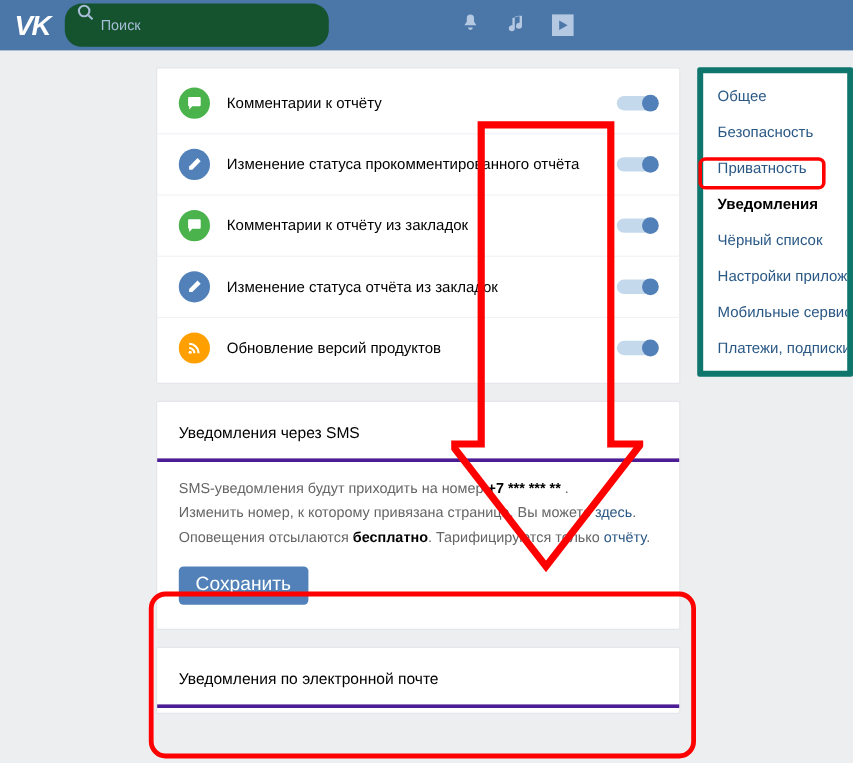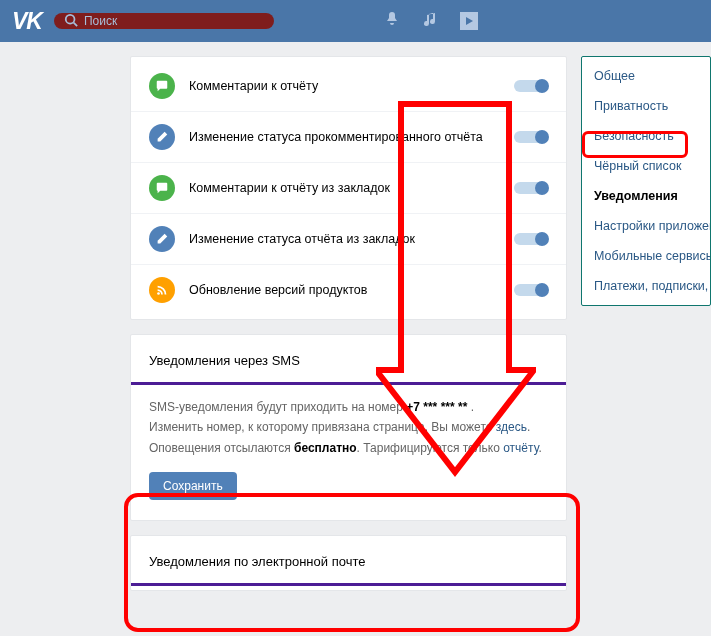--- a/index.html
+++ b/index.html
@@ -1,20 +1,20 @@
 <!DOCTYPE html>
 <html><head>
 <meta charset="utf-8">
 <style>
 * { box-sizing: border-box; margin: 0; padding: 0; }
 body { font-family: -apple-system, BlinkMacSystemFont, Arial, sans-serif; background: #edeef0; font-size: 13px; color: #000; width: 711px; height: 636px; overflow: hidden; position: relative; }
 
 .header { background: #4a76a8; height: 42px; display: flex; align-items: center; padding: 0 8px; }
 .logo { color: #fff; font-size: 23px; font-weight: 700; font-style: italic; letter-spacing: -1px; padding: 0 12px 0 4px; }
-.search { flex: 1; max-width: 220px; background: #7f1d1d; border-radius: 14px; height: 16px; display: flex; padding: 0 10px; }
+.search { flex: 1; max-width: 220px; background: #14532d; border-radius: 14px; height: 36px; display: flex; padding: 0 10px; }
 .search svg { width: 14px; height: 14px; margin-right: 6px; }
 .search input { background: transparent; border: none; outline: none; color: #a6bdd8; font-size: 12px; flex: 1; }
 .search input::placeholder { color: #a6bdd8; }
 .header-icons { display: flex; align-items: center; gap: 22px; margin-left: 110px; }
 .header-icons span { color: #b4c8e2; font-size: 16px; cursor: pointer; }
 .play-icon { background: #b4c8e2; width: 18px; height: 18px; display: inline-flex; align-items: center; justify-content: center; }
 .play-icon svg { width: 10px; height: 10px; }
 
 .content { display: flex; padding: 14px 0 0 130px; gap: 14px; }
 .main { width: 440px; }
@@ -32,23 +32,23 @@
 .ic-blue { background: #5181b8; }
 .ic-orange { background: #ffa000; }
 
 .panel-head { padding: 14px 18px; font-size: 13px; font-weight: 400; color: #000; border-bottom: 3px solid #4c1d95; }
 .sms-body { padding: 12px 18px 6px; font-size: 12px; line-height: 1.7; color: #656565; }
 .sms-body b { color: #000; }
 .sms-body a { color: #2a5885; text-decoration: none; }
 .sms-check { padding: 30px 18px 10px; display: flex; align-items: center; font-size: 12.5px; color: #000; }
 .sms-check input { margin-right: 8px; width: 14px; height: 14px; }
 .save-row { padding: 8px 18px 16px; }
-.save-btn { background: #5181b8; color: #fff; border: none; padding: 7px 14px; border-radius: 4px; font-size: 12px; cursor: pointer; }
+.save-btn { background: #5181b8; color: #fff; border: none; padding: 7px 14px; border-radius: 4px; font-size: 16px; cursor: pointer; }
 
-.sidebar { width: 130px; background: #fff; border: 1px solid #0f766e; border-radius: 2px; padding: 4px 0; align-self: flex-start; }
+.sidebar { width: 130px; background: #fff; border: 5px solid #0f766e; border-radius: 2px; padding: 4px 0; align-self: flex-start; }
 .sb-item { padding: 8px 12px; font-size: 12.5px; color: #2a5885; cursor: pointer; white-space: nowrap; overflow: hidden; }
 .sb-item.active { font-weight: 700; color: #000; }
 
 .annot-arrow { position: absolute; top: 100px; left: 376px; pointer-events: none; z-index: 5; }
 .annot-side { position: absolute; top: 131px; left: 582px; width: 106px; height: 27px; border: 3px solid #ff0000; border-radius: 6px; pointer-events: none; z-index: 5; }
 .annot-email { position: absolute; top: 493px; left: 124px; width: 456px; height: 139px; border: 4px solid #ff0000; border-radius: 14px; pointer-events: none; z-index: 5; }
 </style>
 </head>
 <body>
 
@@ -148,24 +148,24 @@
 
     <div class="panel">
       <div class="panel-head">Уведомления по электронной почте</div>
 
     </div>
 
   </div>
 
   <div class="sidebar" id="sidebar">
       <div class="sb-item">Общее</div>
+      <div class="sb-item">Безопасность</div>
       <div class="sb-item">Приватность</div>
-      <div class="sb-item">Безопасность</div>
+      <div class="sb-item active">Уведомления</div>
       <div class="sb-item">Чёрный список</div>
-      <div class="sb-item active">Уведомления</div>
       <div class="sb-item">Настройки приложений</div>
       <div class="sb-item">Мобильные сервисы</div>
       <div class="sb-item">Платежи, подписки, переводы</div>
     </div>
 </div>
 
 <div class="annot-side"></div>
 <div class="annot-email"></div>
 <svg class="annot-arrow" width="160" height="390">
   <g stroke="#ff0000" stroke-width="6" fill="none">

